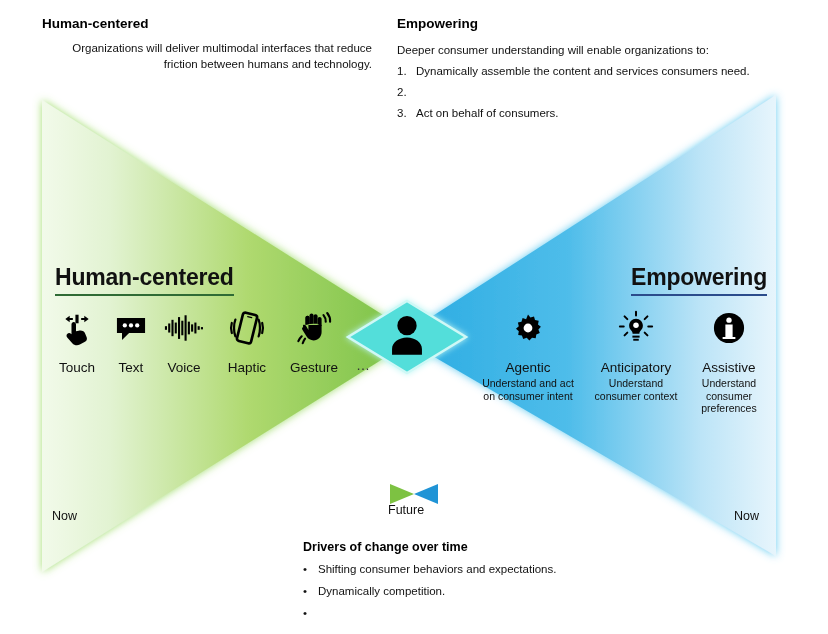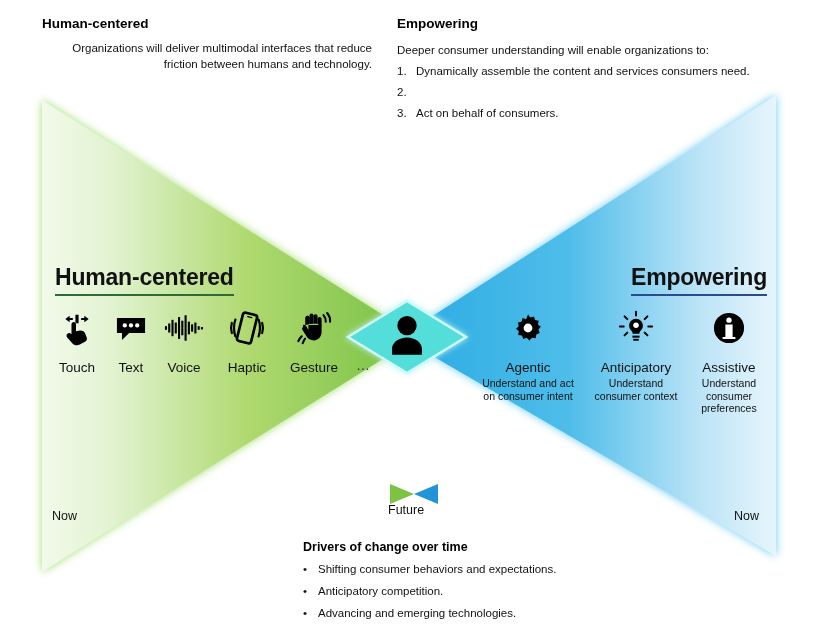--- a/index.html
+++ b/index.html
@@ -310,22 +310,21 @@
 
   <div id="drivers">
     <div class="tb-title">Drivers of change over time</div>
     <ul class="bullets">
       <li>
         <span class="b">•</span>
         <span>Shifting consumer behaviors and expectations.</span>
       </li>
       <li>
         <span class="b">•</span>
-        <span>Anticipatory competition.</span>
+        <span>Dynamically competition.</span>
       </li>
       <li>
         <span class="b">•</span>
-        <span>Advancing and emerging technologies.</span>
       </li>
     </ul>
   </div>
 
 </div>
 
 </body></html>

